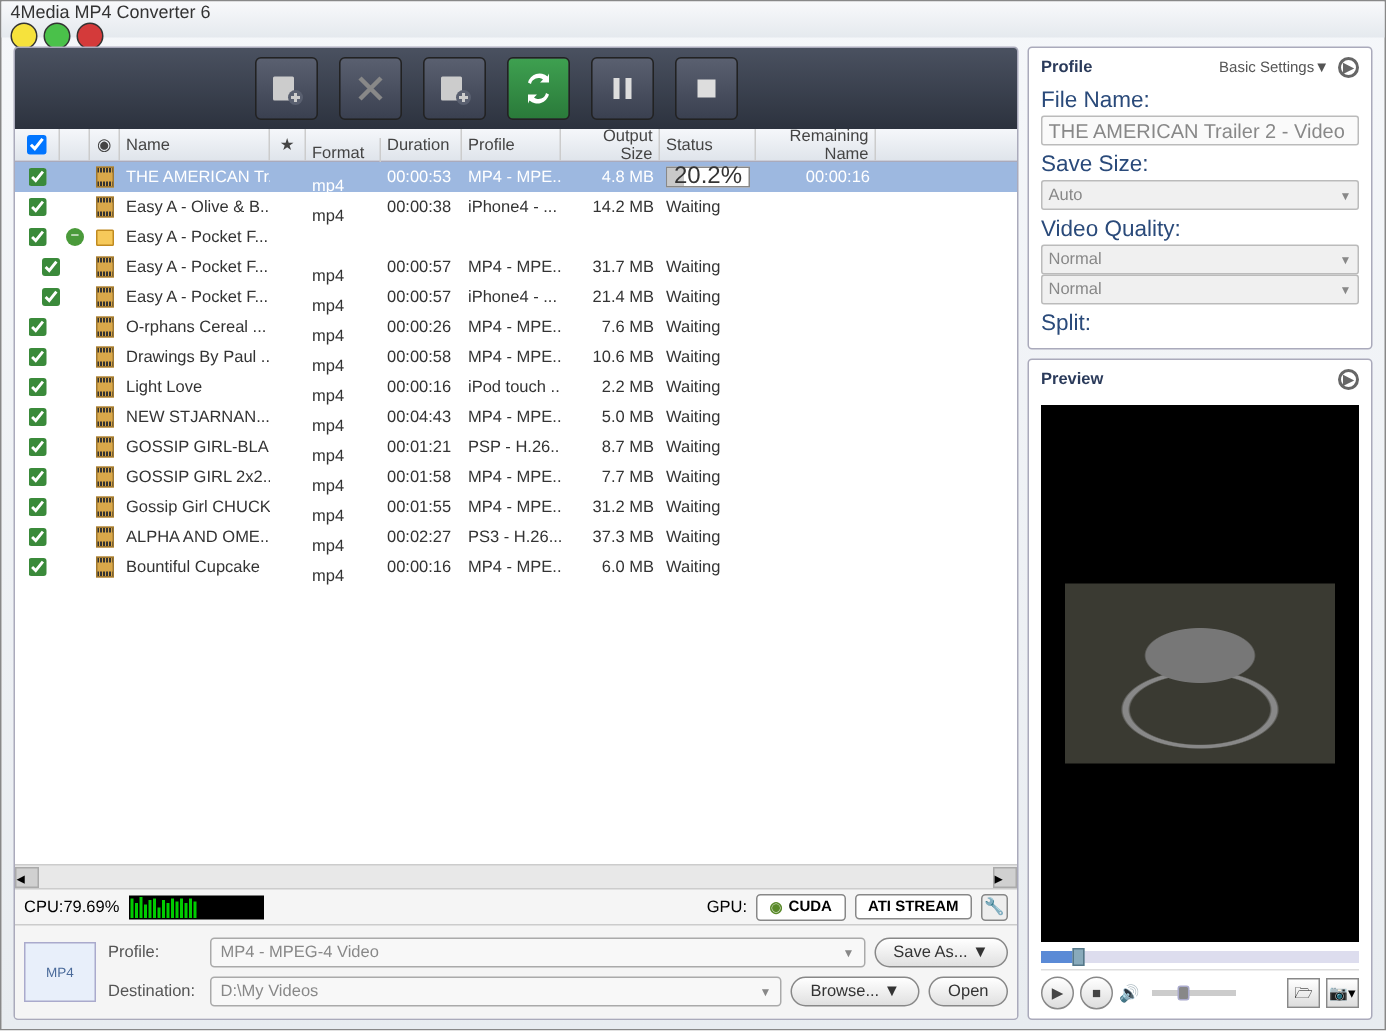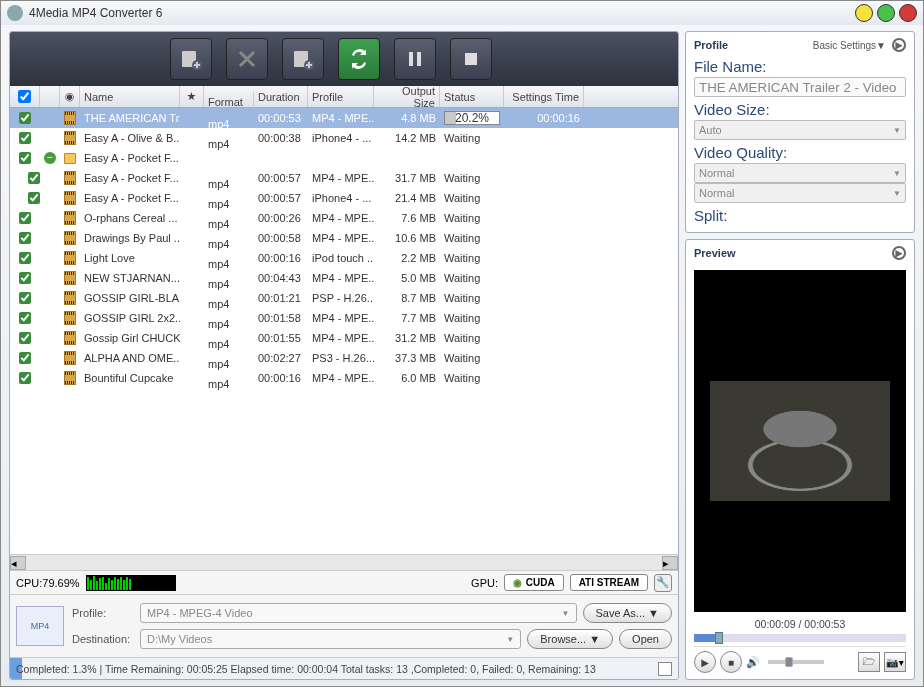--- a/index.html
+++ b/index.html
@@ -1,18 +1,18 @@
 <!DOCTYPE html>
 <html><head>
 <meta charset="utf-8">
 <style>
 * { box-sizing: border-box; margin: 0; padding: 0; }
 body { font-family: Tahoma, Arial, sans-serif; font-size: 11px; background: #fff; width: 924px; height: 687px; overflow: hidden; }
 .window { width: 924px; height: 687px; background: linear-gradient(to bottom, #f5f7fa, #e8ecf0); border: 1px solid #888; display: flex; flex-direction: column; }
-.titlebar { height: 24px; display: flex; align-items: center; padding: 0 6px; background: linear-gradient(to bottom, #f8f9fb, #e5e9ee); }
+.titlebar { height: 24px; display: flex; padding: 0 6px; background: linear-gradient(to bottom, #f8f9fb, #e5e9ee); flex-direction: column; }
 .titlebar .icon { width: 16px; height: 16px; background: #8aa; border-radius: 50%; margin-right: 6px; }
 .titlebar .title { flex: 1; font-size: 12px; color: #333; }
 .titlebar .btns { display: flex; gap: 4px; }
 .titlebar .btn { width: 18px; height: 18px; border-radius: 50%; border: 1px solid #333; }
 .btn-min { background: #f6e23c; }
 .btn-max { background: #4ac14a; }
 .btn-close { background: #d43a3a; }
 .menubar { height: 24px; display: flex; align-items: center; padding: 0 12px; gap: 40px; color: #333; }
 .menubar span { cursor: default; }
 .content { flex: 1; display: flex; padding: 6px 8px 6px 8px; gap: 6px; }
@@ -41,21 +41,21 @@
 .row.sel > div { color: #fff; }
 .row .col-output, .row .col-remain { justify-content: flex-end; }
 .row input[type=checkbox] { width: 12px; height: 12px; accent-color: #3a8a3a; }
 .filmicon { width: 14px; height: 14px; background: #d9a84a; border: 1px solid #a07830; position: relative; }
 .filmicon::before, .filmicon::after { content: ''; position: absolute; left: 0; right: 0; height: 3px; background: repeating-linear-gradient(90deg, #333 0 1px, transparent 1px 2px); }
 .filmicon::before { top: 0; } .filmicon::after { bottom: 0; }
 .folder { width: 14px; height: 11px; background: #f6c95a; border: 1px solid #c08a20; border-radius: 1px; }
 .minus-circ { width: 12px; height: 12px; border-radius: 50%; background: #4a9a3a; color: #fff; display: flex; align-items: center; justify-content: center; font-size: 10px; line-height: 1; }
 .progress { width: 56px; height: 14px; border: 1px solid #888; background: #fff; position: relative; }
 .progress .bar { height: 100%; background: #c9c9c9; }
-.progress .txt { position: absolute; inset: 0; display: flex; align-items: center; justify-content: center; font-size: 12px; color: #333; }
+.progress .txt { position: absolute; inset: 0; display: flex; align-items: center; justify-content: center; font-size: 16px; color: #333; }
 .hscroll { height: 16px; background: #e8e8e8; border-top: 1px solid #ccc; display:flex; align-items:center; }
 .hscroll .arrow { width:16px; height:14px; background:#d0d0d0; border:1px solid #aaa; }
 .cpubar { height: 24px; display: flex; align-items: center; padding: 0 6px; border-top: 1px solid #ccc; background: #f5f5f5; gap: 6px; }
 .cpugraph { width: 90px; height: 16px; background: #000; display: flex; align-items: flex-end; gap: 1px; padding: 1px; }
 .cpugraph span { width: 2px; background: #0c0; }
 .gpu-badge { padding: 2px 8px; background: #fff; border: 1px solid #888; border-radius: 3px; font-weight: bold; font-size: 10px; display:flex; align-items:center; gap:4px;}
 .gear { width: 18px; height: 18px; border: 1px solid #888; border-radius: 3px; display:flex; align-items:center; justify-content:center; background:#eee;}
 .bottompanel { padding: 8px 6px; border-top: 1px solid #ccc; display: flex; gap: 8px; align-items: center; background:#f5f5f5; }
 .thumb { width: 48px; height: 40px; background: #e8effa; border: 1px solid #aac; display:flex; align-items:center; justify-content:center; color:#4a6a9a; font-size:9px;}
 .bottomfields { flex: 1; display: flex; flex-direction: column; gap: 6px; }
@@ -149,21 +149,21 @@
           </div>
         <div class="col-ico"></div>
         <div class="col-type">◉</div>
         <div class="col-name">Name</div>
         <div class="col-star">★</div>
         <div class="col-format">Format</div>
         <div class="col-duration">Duration</div>
         <div class="col-profile">Profile</div>
         <div class="col-output">Output Size</div>
         <div class="col-status">Status</div>
-        <div class="col-remain">Settings Time</div>
+        <div class="col-remain">Remaining Name</div>
       </div>
       <div class="tablebody" id="tbody">
           <div class="row sel">
             <div class="col-chk" style="padding-left:4px">
               <input type="checkbox" checked="" style="">
             </div>
             <div class="col-ico"></div>
             <div class="col-type">
               <div class="filmicon"></div>
             </div>
@@ -455,38 +455,33 @@
             <div class="select">
                 <span>D:\My Videos</span>
               </div>
             <div class="pillbtn"><span>Browse...</span>&nbsp;▼</div>
             <div class="pillbtn">
                 <span>Open</span>
               </div>
           </div>
         </div>
       </div>
-      <div class="statusbar">
-        <div class="stprog"></div>
-        <span class="sttxt">Completed: 1.3% | Time Remaining: 00:05:25 Elapsed time: 00:00:04 Total tasks: 13 ,Completed: 0, Failed: 0, Remaining: 13</span>
-        <div class="listicon"></div>
-      </div>
     </div>
 
     <div class="rightpane">
       <div class="panel">
         <div class="panelhead">
           <span>Profile</span>
           <span class="spacer"></span>
           <span class="drop">Basic Settings▼</span>
           <span class="go">▶</span>
         </div>
         <div class="plabel">File Name:</div>
         <input class="pinput" value="THE AMERICAN Trailer 2 - Video" style="">
-        <div class="plabel">Video Size:</div>
+        <div class="plabel">Save Size:</div>
         <div class="pselect">
             <span>Auto</span>
           </div>
         <div class="plabel">Video Quality:</div>
         <div class="pselect">
             <span>Normal</span>
           </div>
         <div class="pselect">
             <span>Normal</span>
           </div>
@@ -494,21 +489,20 @@
       </div>
       <div class="panel preview-panel">
         <div class="panelhead">
           <span>Preview</span>
           <span class="spacer"></span>
           <span class="go">▶</span>
         </div>
         <div class="preview-img">
           <div class="road"></div>
         </div>
-        <div class="timebar">00:00:09 / 00:00:53</div>
         <div class="seekbar">
             <div class="fill"></div>
             <div class="pos"></div>
           </div>
         <div class="controls">
           <div class="circbtn">▶</div>
           <div class="circbtn">■</div>
           <span>🔊</span>
           <div class="volslider">
               <div class="thumb"></div>

